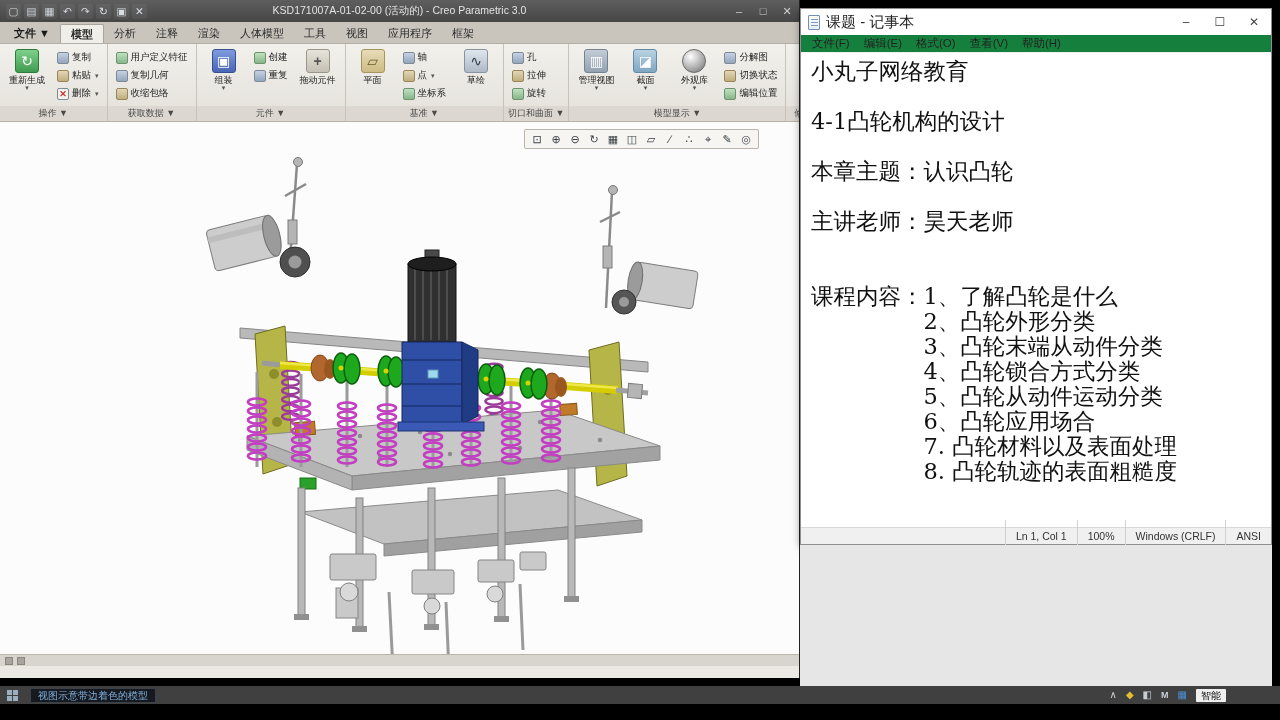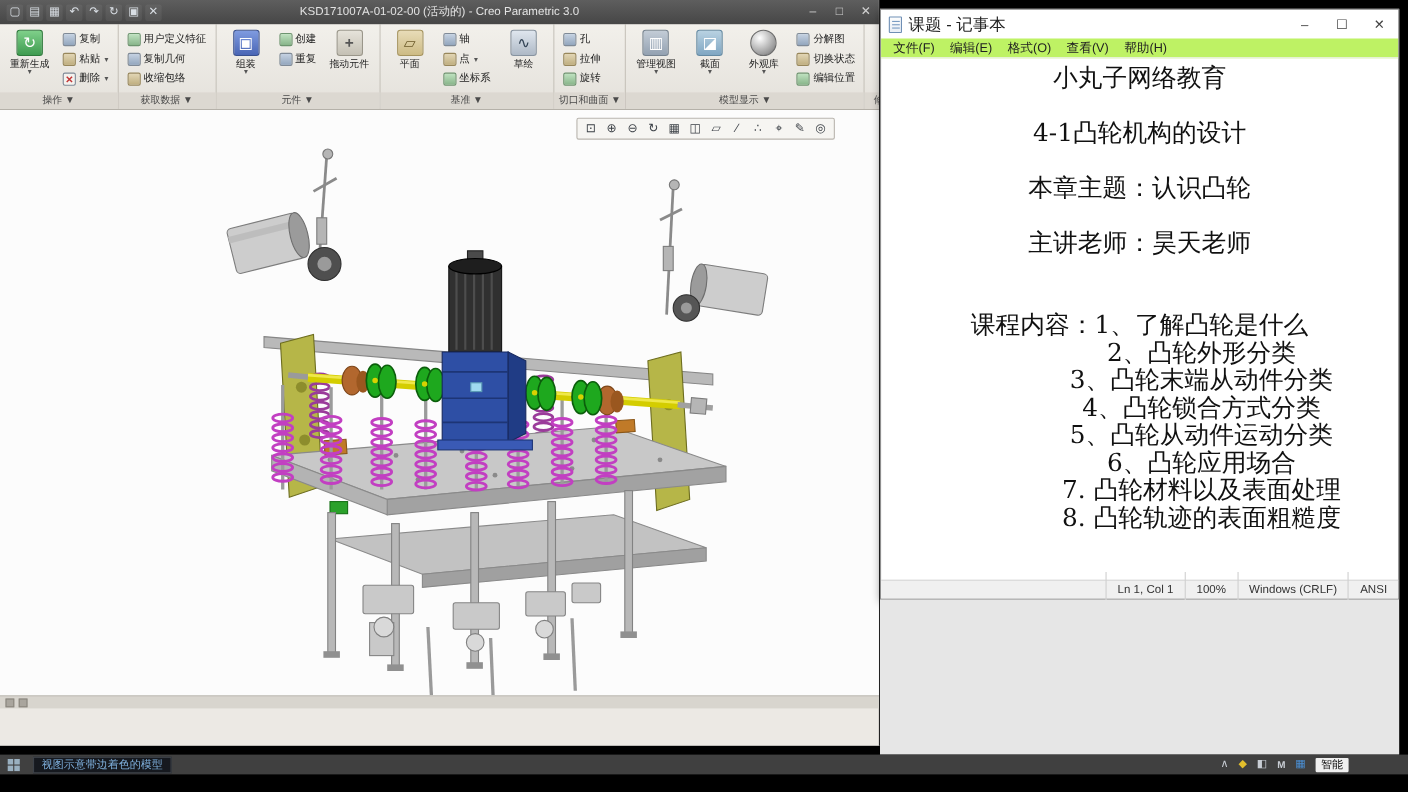--- a/index.html
+++ b/index.html
@@ -89,25 +89,25 @@
              background:#fff; border:1px solid #8f8f8f; box-shadow:0 2px 8px rgba(0,0,0,0.4);
              display:flex; flex-direction:column; }
   .n-title { height:26px; background:#fff; display:flex; align-items:center; padding-left:7px; }
   .n-ico { width:12px; height:15px; background:linear-gradient(#fdfdfd,#e8eef6);
            border:1px solid #6f8fb5; border-radius:1px; position:relative; }
   .n-ico::before { content:""; position:absolute; left:2px; top:3px; width:7px; height:1.5px;
                    background:#7a9cc3; box-shadow:0 3px #7a9cc3, 0 6px #7a9cc3; }
   .n-title-text { font-size:15px; color:#222; margin-left:6px; }
   .n-ctl { margin-left:auto; display:flex; height:100%; }
   .n-ctl span { width:34px; text-align:center; line-height:26px; font-size:12px; color:#444; }
-  .n-menu { height:18px; display:flex; align-items:center; background:#bef264; padding-left:4px;
+  .n-menu { height:18px; display:flex; align-items:center; background:#15803d; padding-left:4px;
             border-bottom:1px solid #f0f0f0; }
   .n-menu span { font-size:11.5px; color:#222; padding:0 7px; }
   .n-text { flex:1; padding:6px 10px; font-family:"DejaVu Serif","Liberation Serif",serif;
-            font-size:22.5px; line-height:25px; color:#111; white-space:pre-wrap; overflow:hidden;text-align:center; }
+            font-size:22.5px; line-height:25px; color:#111; white-space:pre-wrap; overflow:hidden; }
   .n-status { height:17px; background:#f0f0f0; border-top:1px solid #d8d8d8; display:flex;
               align-items:center; font-size:10.5px; color:#333; }
   .n-status .sp { flex:1; }
   .n-status .cell { border-left:1px solid #d0d0d0; height:100%; display:flex; align-items:center;
                     padding:16px 10px; white-space:nowrap; }
 
   .desktop-gap { position:absolute; left:800px; top:545px; width:472px; height:141px;
                  background:#e6e6e6; }
 
   
@@ -144,20 +144,32 @@
         <span class="qi">✕</span>
       </div>
       <div class="c-title-text">KSD171007A-01-02-00 (活动的) - Creo Parametric 3.0</div>
       <div class="c-winctl">
         <span>–</span>
         <span>□</span>
         <span>✕</span>
       </div>
     </div>
 
+    <div class="c-tabs">
+      <div class="c-tab file">文件 ▼</div>
+      <div class="c-tab active">模型</div>
+      <div class="c-tab">分析</div>
+      <div class="c-tab">注释</div>
+      <div class="c-tab">渲染</div>
+      <div class="c-tab">人体模型</div>
+      <div class="c-tab">工具</div>
+      <div class="c-tab">视图</div>
+      <div class="c-tab">应用程序</div>
+      <div class="c-tab">框架</div>
+    </div>
 
     <div class="c-ribbon">
 
       <div class="rg">
         <div class="rgc">
           <div class="bb dd">
             <span class="ic ic-regen"></span>
             <span class="bl">重新生成</span>
           </div>
           <div class="col">

